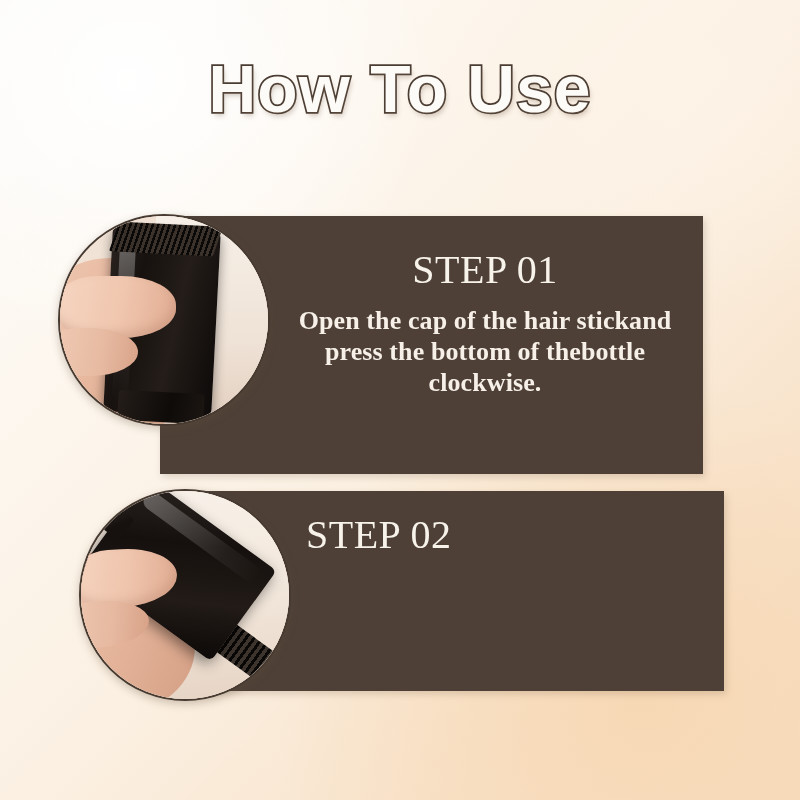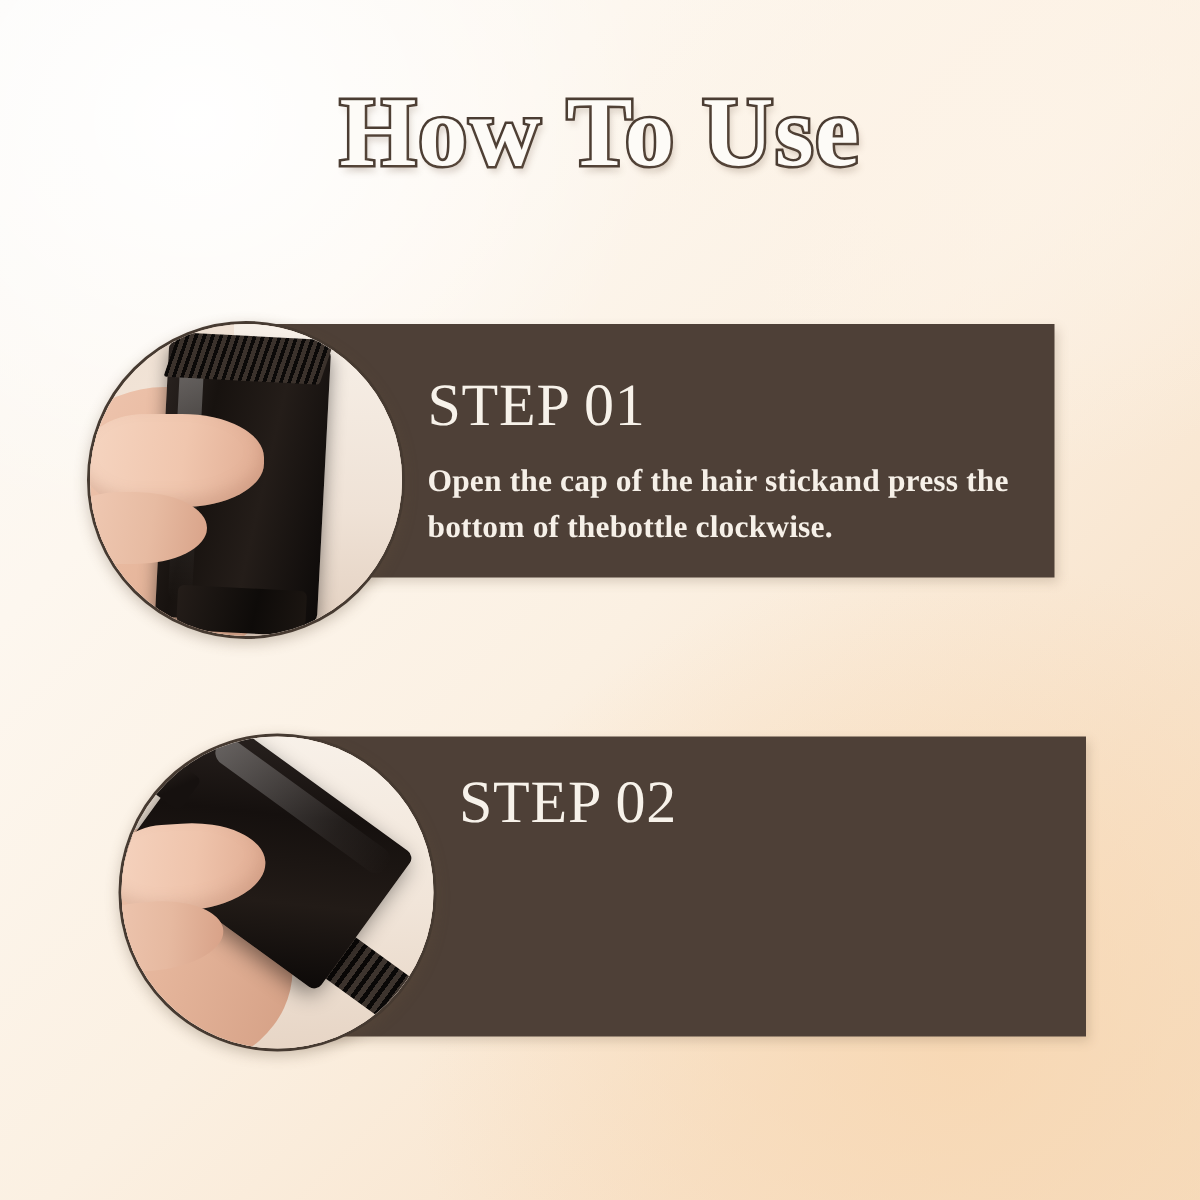--- a/index.html
+++ b/index.html
@@ -54,21 +54,21 @@
 
   
   .title-wrap {
     position: absolute;
     left: 0; right: 0;
     top: 56px;
     text-align: center;
   }
   .title {
     display: inline-block;
-    font-family: Liberation Serif, serif;
+    font-family: Liberation Sans, sans-serif;
     font-weight: bold;
     font-size: 66px;
     line-height: 1;
     letter-spacing: 1px;
     color: #fdfbf7;
     -webkit-text-stroke: 3.4px #4b3d33;
     paint-order: stroke fill;
     text-shadow: 2px 4px 5px rgba(120, 95, 75, 0.30);
   }
 
@@ -81,21 +81,21 @@
   #step-row-1 { top: 214px; height: 212px; }
   #step-row-2 { top: 489px; height: 212px; margin-left: 21px; }
 
   .panel {
     position: absolute;
     left: 160px;
     width: 543px;
     background: #4e4037;
     box-shadow: 2px 3px 7px rgba(110, 85, 65, 0.22);
   }
-  #panel-1 { top: 2px;  height: 169px; }
+  #panel-1 { top: 2px;  height: 258px; text-align: center; }
   #panel-2 { top: 2px;  height: 200px; }
 
   .panel-inner {
     position: absolute;
     left: 125px;
     right: 18px;
     top: 0; bottom: 0;
     display: flex;
     flex-direction: column;
     justify-content: center;
@@ -111,21 +111,21 @@
     color: #f7f2ea;
     letter-spacing: 0.5px;
     margin: 0 0 4px 0;
   }
   #panel-1 .step-heading { margin-bottom: 14px; }
   #panel-2 .step-heading { margin-bottom: 2px; }
 
   .step-body {
     font-family: "Liberation Serif", serif;
     font-weight: bold;
-    font-size: 21px;
+    font-size: 26px;
     line-height: 31px;
     color: #f6f0e8;
     margin: 0;
     letter-spacing: 0.1px;
   }
 
   
   .photo-circle {
     position: absolute;
     left: 58px;

